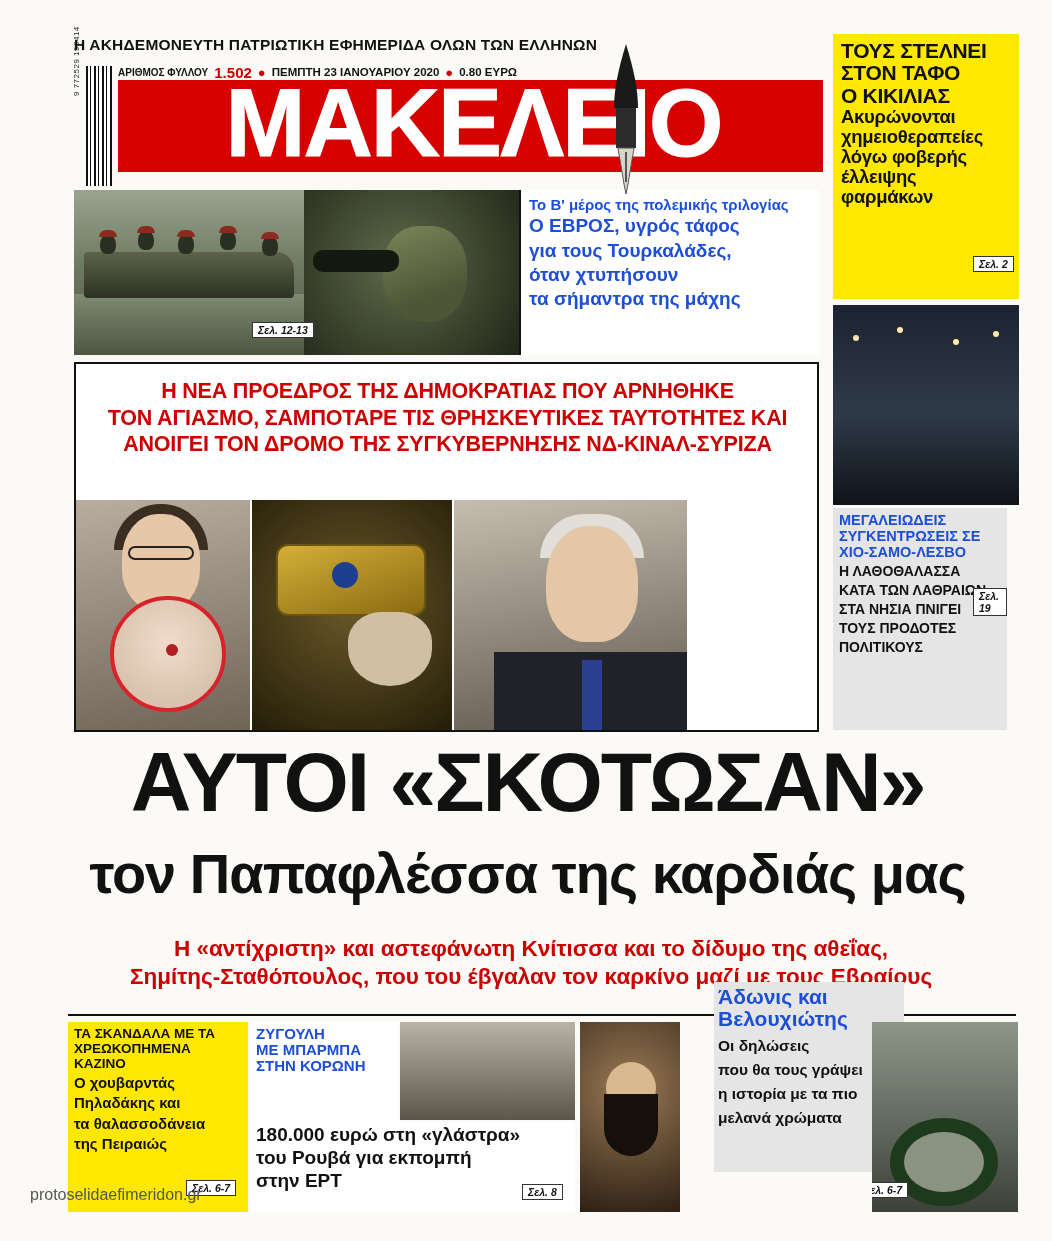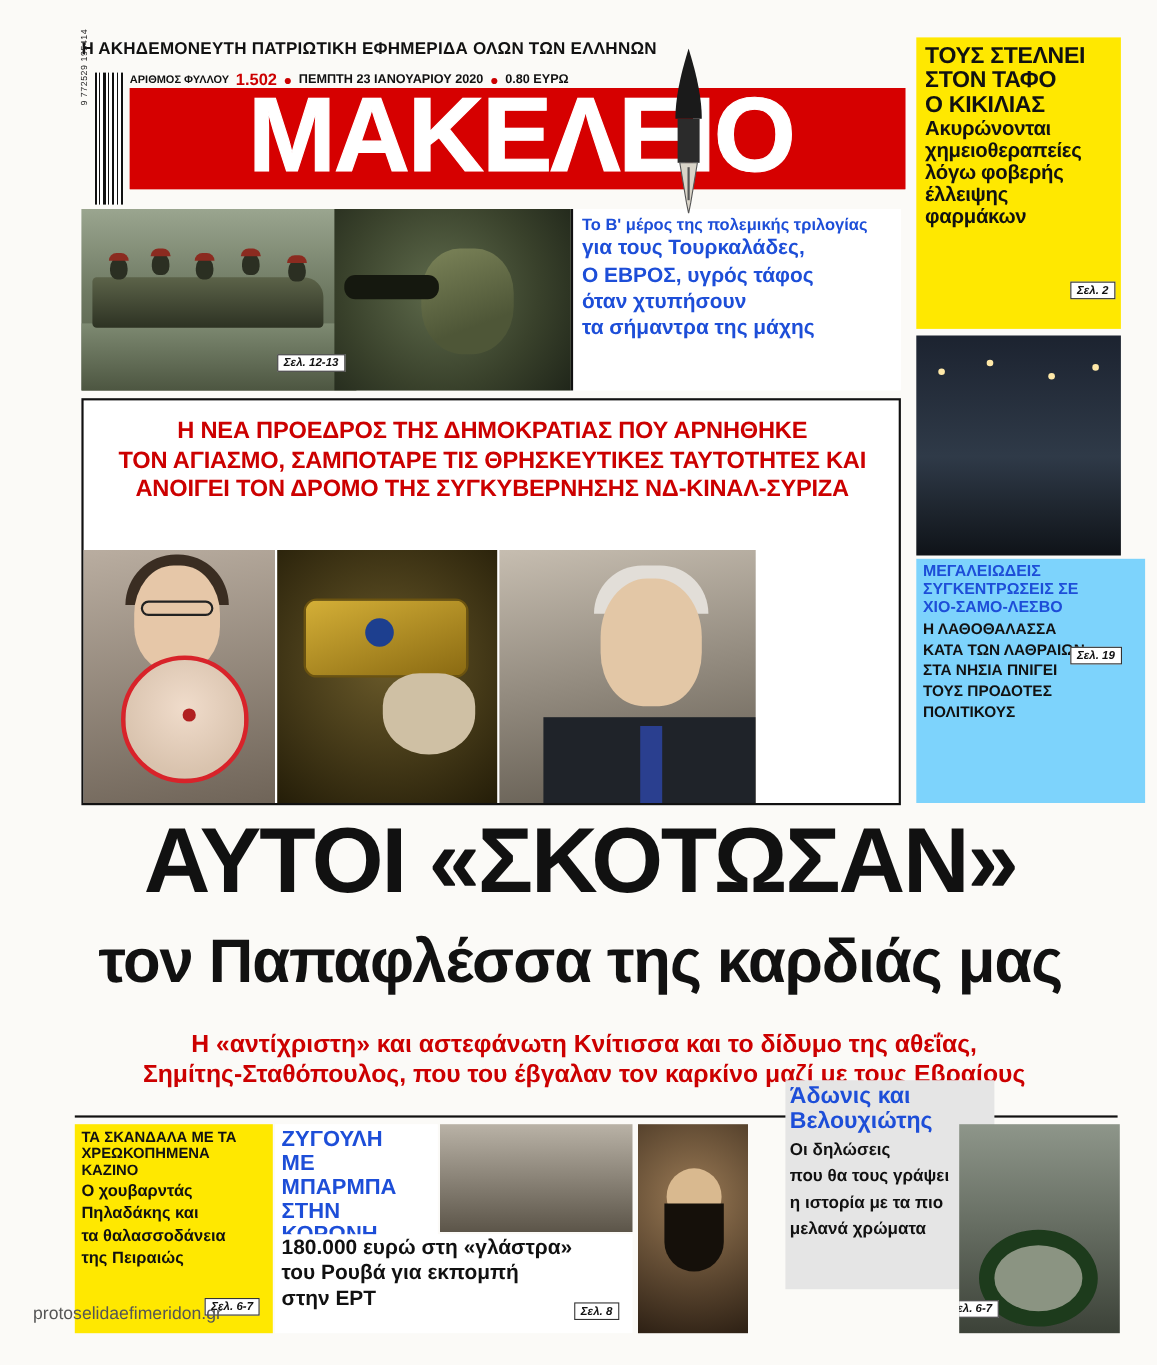--- a/index.html
+++ b/index.html
@@ -228,22 +228,22 @@
   .p-man2 .suit { position:absolute; left:40px; bottom:0; width:193px;height:78px;background:#1f2329;}
   .p-man2 .tie { position:absolute; left:128px; bottom:0; width:20px;height:70px;background:#2a3f8f;}
   
   .ph-crowd {
     position:absolute; left: 833px; top: 305px; width: 186px; height: 200px;
     background: linear-gradient(180deg,#1c2330 0%,#2f3a48 55%,#0f1318 100%);
     overflow:hidden;
   }
   .ph-crowd .lamp { position:absolute; width:6px;height:6px;border-radius:50%;background:#ffe9a8;}
   .rightyellow {
-    position:absolute; left: 833px; top: 508px; width: 208px; height: 222px;
-    background: #7dd3fc;
+    position:absolute; left: 833px; top: 508px; width: 174px; height: 222px;
+    background: #e5e5e5;
     padding: 4px 6px;
   }
   .rightyellow .b { color:#1d4ed8; font-weight:bold; font-size:14.5px; line-height:1.12; }
   .rightyellow .k { color:#111; font-weight:bold; font-size:14px; line-height:1.14; margin-top:3px;}
   
   .huge1 {
     position: absolute;
     left: 40px; top: 742px;
     width: 975px;
     text-align: center;
@@ -281,21 +281,21 @@
   .b1 {
     position:absolute; left: 68px; top: 1022px; width: 180px; height: 190px;
     background: #ffe800; padding: 4px 6px;
   }
   .b1 .hd { color:#111; font-weight:bold; font-size:13.5px; line-height:1.12;}
   .b1 .bd { color:#111; font-weight:bold; font-size:15px; line-height:1.14; margin-top:3px;}
   .b2 {
     position:absolute; left: 250px; top: 1022px; width: 148px; height: 190px;
     background:#ffffff; padding: 4px 6px;
   }
-  .b2 .hd { color:#1d4ed8; font-weight:bold; font-size:20px; line-height:1.08;}
+  .b2 .hd { color:#1d4ed8; font-weight:bold; font-size:15px; line-height:1.08;}
   .ph-b2 {
     position:absolute; left: 400px; top: 1022px; width: 175px; height: 98px;
     background: linear-gradient(180deg,#b9b2a6,#5c5549);
     overflow:hidden;
   }
   .b2txt {
     position:absolute; left: 250px; top: 1122px; width: 325px; height: 90px;
     background:#fff; padding: 2px 6px;
   }
   .b2txt .big { font-weight:bold; font-size:19px; line-height:1.2; color:#111;}
@@ -380,22 +380,22 @@
     <div class="helmetred" style="left:187px;top:42px;"></div>
     <div class="sniper">
       <div class="face"></div>
       <div class="scope"></div>
     </div>
     <div class="badge" style="left:178px; top:132px;">Σελ. 12-13</div>
   </div>
 
   <div class="caption-box">
     <div class="t1">Το Β' μέρος της πολεμικής τριλογίας</div>
+    <div class="t2">Ο ΕΒΡΟΣ, υγρός τάφος</div>
     <div class="t2">για τους Τουρκαλάδες,</div>
-    <div class="t2">Ο ΕΒΡΟΣ, υγρός τάφος</div>
     <div class="t2">όταν χτυπήσουν</div>
     <div class="t2">τα σήμαντρα της μάχης</div>
   </div>
 
   <div class="mainbox"></div>
   <div class="kicker">
     <div>Η ΝΕΑ ΠΡΟΕΔΡΟΣ ΤΗΣ ΔΗΜΟΚΡΑΤΙΑΣ ΠΟΥ ΑΡΝΗΘΗΚΕ</div>
     <div>ΤΟΝ ΑΓΙΑΣΜΟ, ΣΑΜΠΟΤΑΡΕ ΤΙΣ ΘΡΗΣΚΕΥΤΙΚΕΣ ΤΑΥΤΟΤΗΤΕΣ ΚΑΙ</div>
     <div>ΑΝΟΙΓΕΙ ΤΟΝ ΔΡΟΜΟ ΤΗΣ ΣΥΓΚΥΒΕΡΝΗΣΗΣ ΝΔ-ΚΙΝΑΛ-ΣΥΡΙΖΑ</div>
   </div>

